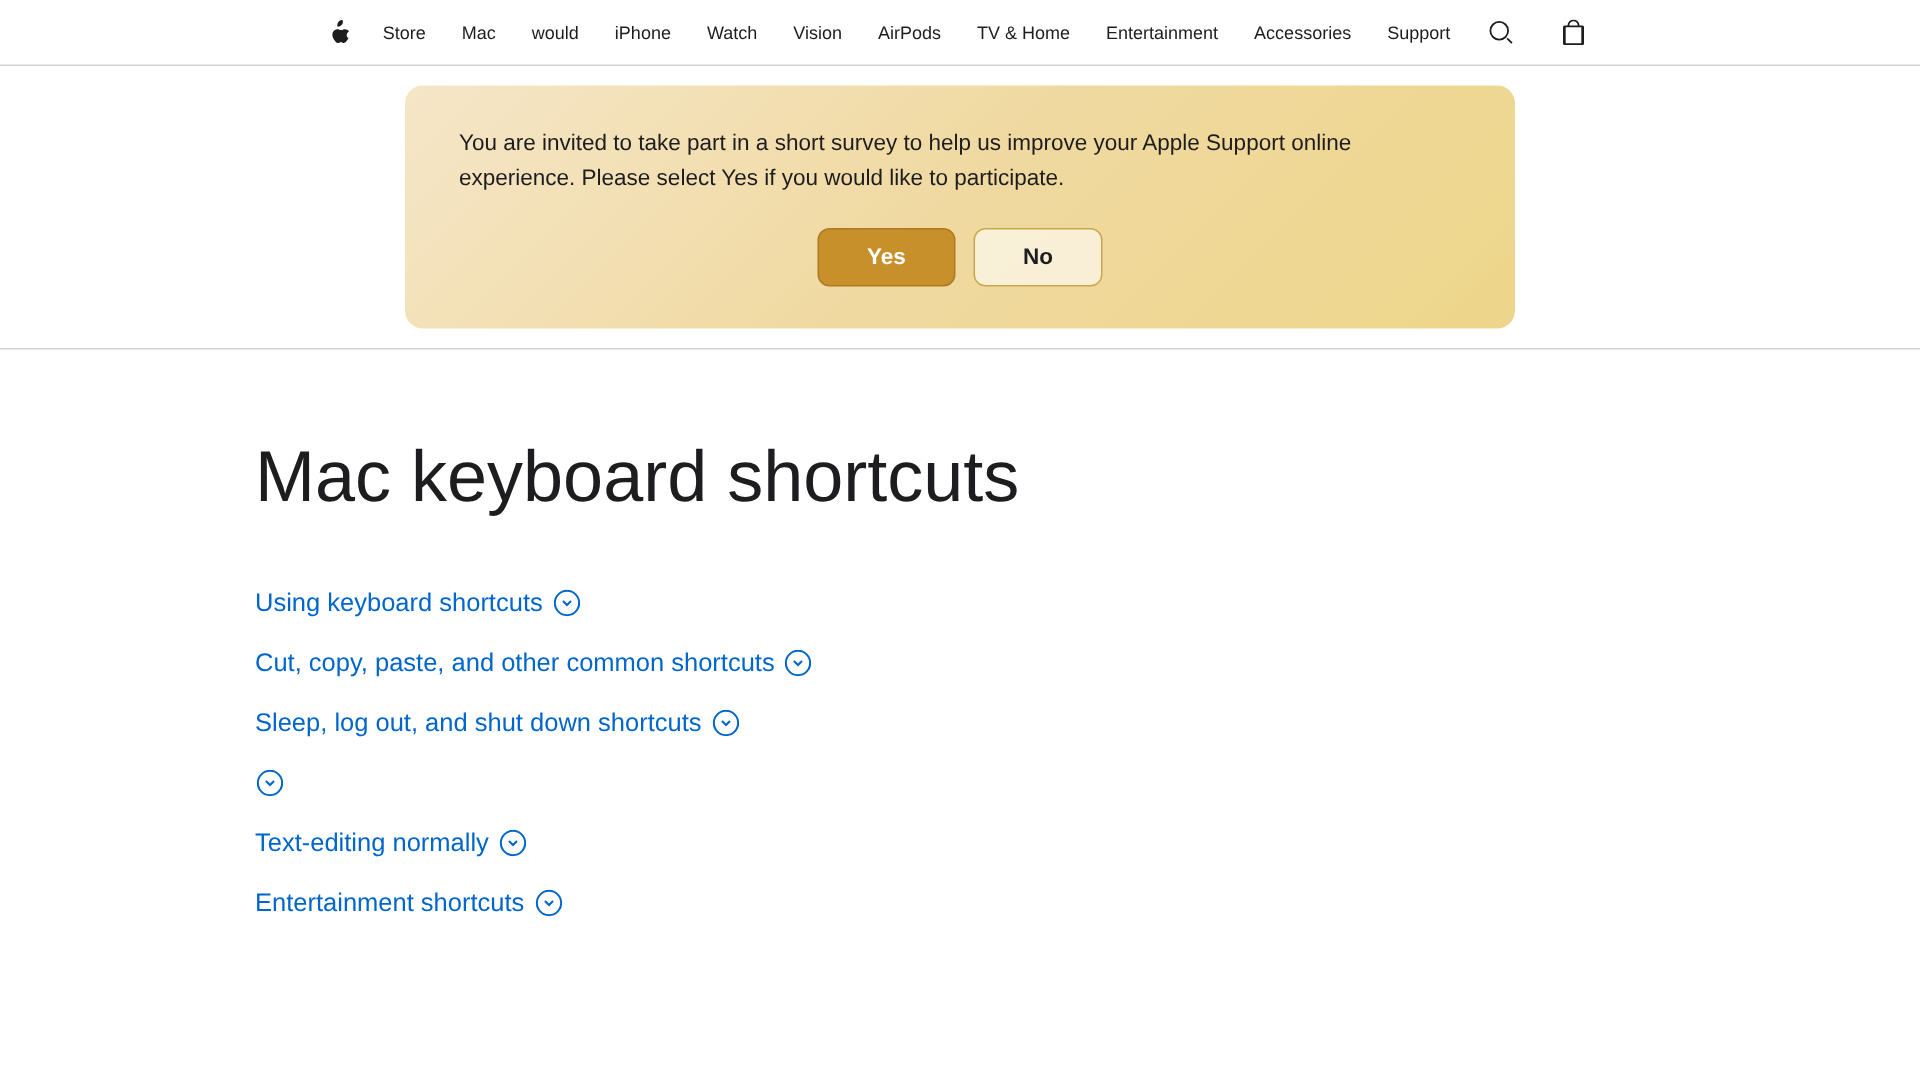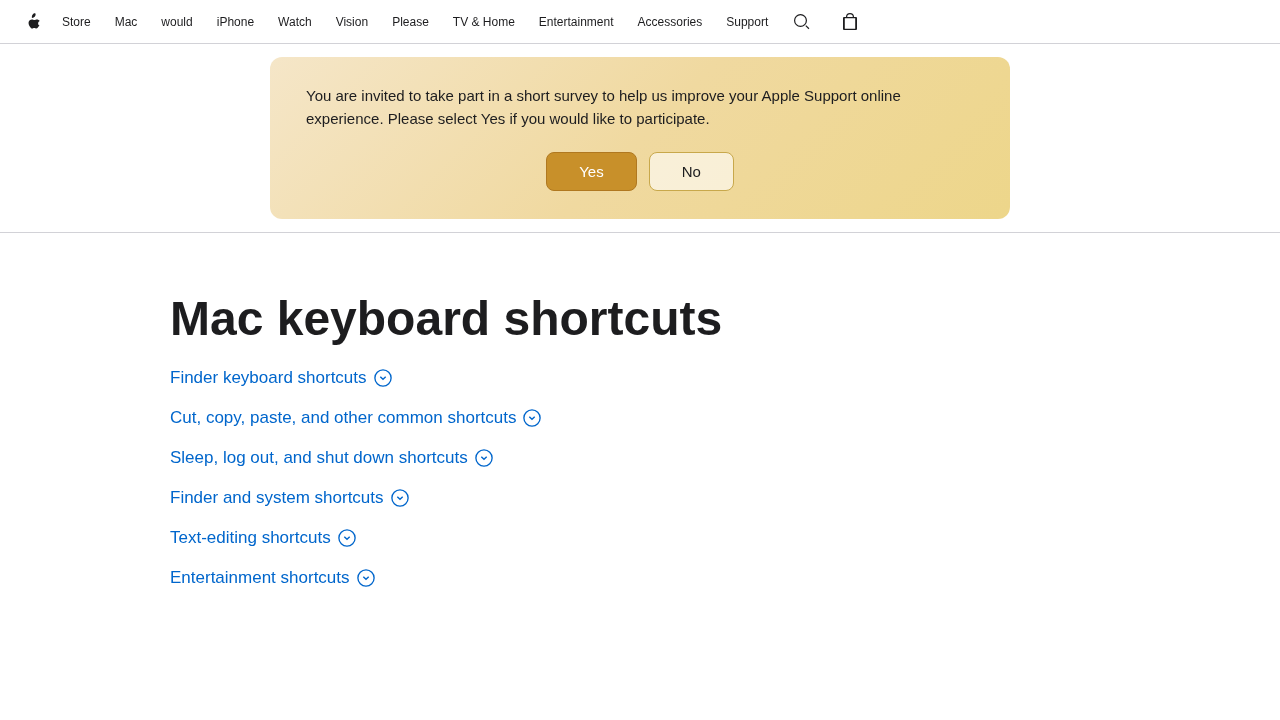--- a/index.html
+++ b/index.html
@@ -26,21 +26,21 @@
       padding: 0 16px;
       position: sticky;
       top: 0;
       z-index: 100;
     }
 
     .nav-items {
       display: flex;
       align-items: center;
       width: 100%;
-      justify-content: flex-start;
+      justify-content: center;
     }
 
     .nav-left {
       display: flex;
       align-items: center;
       gap: 0;
     }
 
     .nav-item {
       font-size: 12px;
@@ -93,21 +93,21 @@
     .survey-buttons {
       display: flex;
       justify-content: center;
       gap: 12px;
     }
 
     .survey-btn {
       padding: 10px 32px;
       border-radius: 8px;
       font-size: 15px;
-      font-weight: 400;
+      font-weight: 700;
       cursor: pointer;
       border: 1.5px solid #c8a84b;
     }
 
     .survey-btn-yes {
       background: #c8902a;
       color: #fff;
       border-color: #b07820;
     }
 
@@ -125,23 +125,23 @@
 
     
     .main-content {
       max-width: 980px;
       margin: 0 auto;
       padding: 60px 20px 40px 20px;
     }
 
     .page-title {
       font-size: 48px;
-      font-weight: 700;
-      color: #1d1d1f;
-      margin-bottom: 12px;
+      font-weight: 400;
+      color: #1d1d1f;
+      margin-bottom: 36px;
       line-height: 1.1;
     }
 
     .page-description {
       font-size: 17px;
       color: #1d1d1f;
       line-height: 1.6;
       max-width: 820px;
       margin-bottom: 36px;
     }
@@ -192,21 +192,21 @@
         <svg width="14" height="17" viewBox="0 0 14 17" fill="currentColor">
           <path d="M13.17 12.42c-.28.62-.41.9-.77 1.45-.5.76-1.21 1.71-2.08 1.72-.78.01-1-.51-2.07-.5-1.07 0-1.31.51-2.09.5-.87-.01-1.54-.87-2.04-1.63C2.71 12.3 2.12 9.98 2.95 8.36c.59-1.16 1.75-1.89 2.86-1.89 1.07 0 1.74.52 2.62.52.86 0 1.38-.52 2.62-.52.99 0 2.03.54 2.62 1.47-2.3 1.26-1.93 4.55.5 4.48zM9.37.5C9.8 1.24 9.64 2.74 8.9 3.58 8.22 4.36 7.07 4.93 6 4.9c-.45-1.1.04-2.63.72-3.43C7.44.6 8.65.03 9.37.5z"></path>
         </svg>
       </a>
       <a class="nav-item">Store</a>
       <a class="nav-item">Mac</a>
       <a class="nav-item">would</a>
       <a class="nav-item">iPhone</a>
       <a class="nav-item">Watch</a>
       <a class="nav-item">Vision</a>
-      <a class="nav-item">Please</a>
+      <a class="nav-item">AirPods</a>
       <a class="nav-item">TV &amp; Home</a>
       <a class="nav-item">Entertainment</a>
       <a class="nav-item">Accessories</a>
       <a class="nav-item">Support</a>
     </div>
     <div class="nav-right">
       <div class="nav-icon-btn">
         <svg width="18" height="18" viewBox="0 0 18 18" fill="currentColor">
           <path d="M7.5 1a6.5 6.5 0 110 13A6.5 6.5 0 017.5 1zm0 1.2a5.3 5.3 0 100 10.6A5.3 5.3 0 007.5 2.2zm5.72 9.93l3.15 3.15-.85.85-3.15-3.15.85-.85z"></path>
         </svg>
@@ -229,21 +229,21 @@
 </div>
 
 <div class="divider"></div>
 
 <div class="main-content">
   <h1 class="page-title">Mac keyboard shortcuts</h1>
 
   <div class="shortcut-links">
 
     <a class="shortcut-link-item">
-      <span>Finder keyboard shortcuts</span>
+      <span>Using keyboard shortcuts</span>
       <span class="chevron-circle">
         <svg viewBox="0 0 20 20" fill="none" stroke="#0066cc" stroke-width="1.5">
           <circle cx="10" cy="10" r="9"></circle>
           <polyline points="7,8.5 10,11.5 13,8.5"></polyline>
         </svg>
       </span>
     </a>
 
     <a class="shortcut-link-item">
       <span>Cut, copy, paste, and other common shortcuts</span>
@@ -259,31 +259,30 @@
       <span>Sleep, log out, and shut down shortcuts</span>
       <span class="chevron-circle">
         <svg viewBox="0 0 20 20" fill="none" stroke="#0066cc" stroke-width="1.5">
           <circle cx="10" cy="10" r="9"></circle>
           <polyline points="7,8.5 10,11.5 13,8.5"></polyline>
         </svg>
       </span>
     </a>
 
     <a class="shortcut-link-item">
-      <span>Finder and system shortcuts</span>
-      <span class="chevron-circle">
-        <svg viewBox="0 0 20 20" fill="none" stroke="#0066cc" stroke-width="1.5">
-          <circle cx="10" cy="10" r="9"></circle>
-          <polyline points="7,8.5 10,11.5 13,8.5"></polyline>
-        </svg>
-      </span>
-    </a>
-
-    <a class="shortcut-link-item">
-      <span>Text-editing shortcuts</span>
+      <span class="chevron-circle">
+        <svg viewBox="0 0 20 20" fill="none" stroke="#0066cc" stroke-width="1.5">
+          <circle cx="10" cy="10" r="9"></circle>
+          <polyline points="7,8.5 10,11.5 13,8.5"></polyline>
+        </svg>
+      </span>
+    </a>
+
+    <a class="shortcut-link-item">
+      <span>Text-editing normally</span>
       <span class="chevron-circle">
         <svg viewBox="0 0 20 20" fill="none" stroke="#0066cc" stroke-width="1.5">
           <circle cx="10" cy="10" r="9"></circle>
           <polyline points="7,8.5 10,11.5 13,8.5"></polyline>
         </svg>
       </span>
     </a>
 
     <a class="shortcut-link-item">
       <span>Entertainment shortcuts</span>

